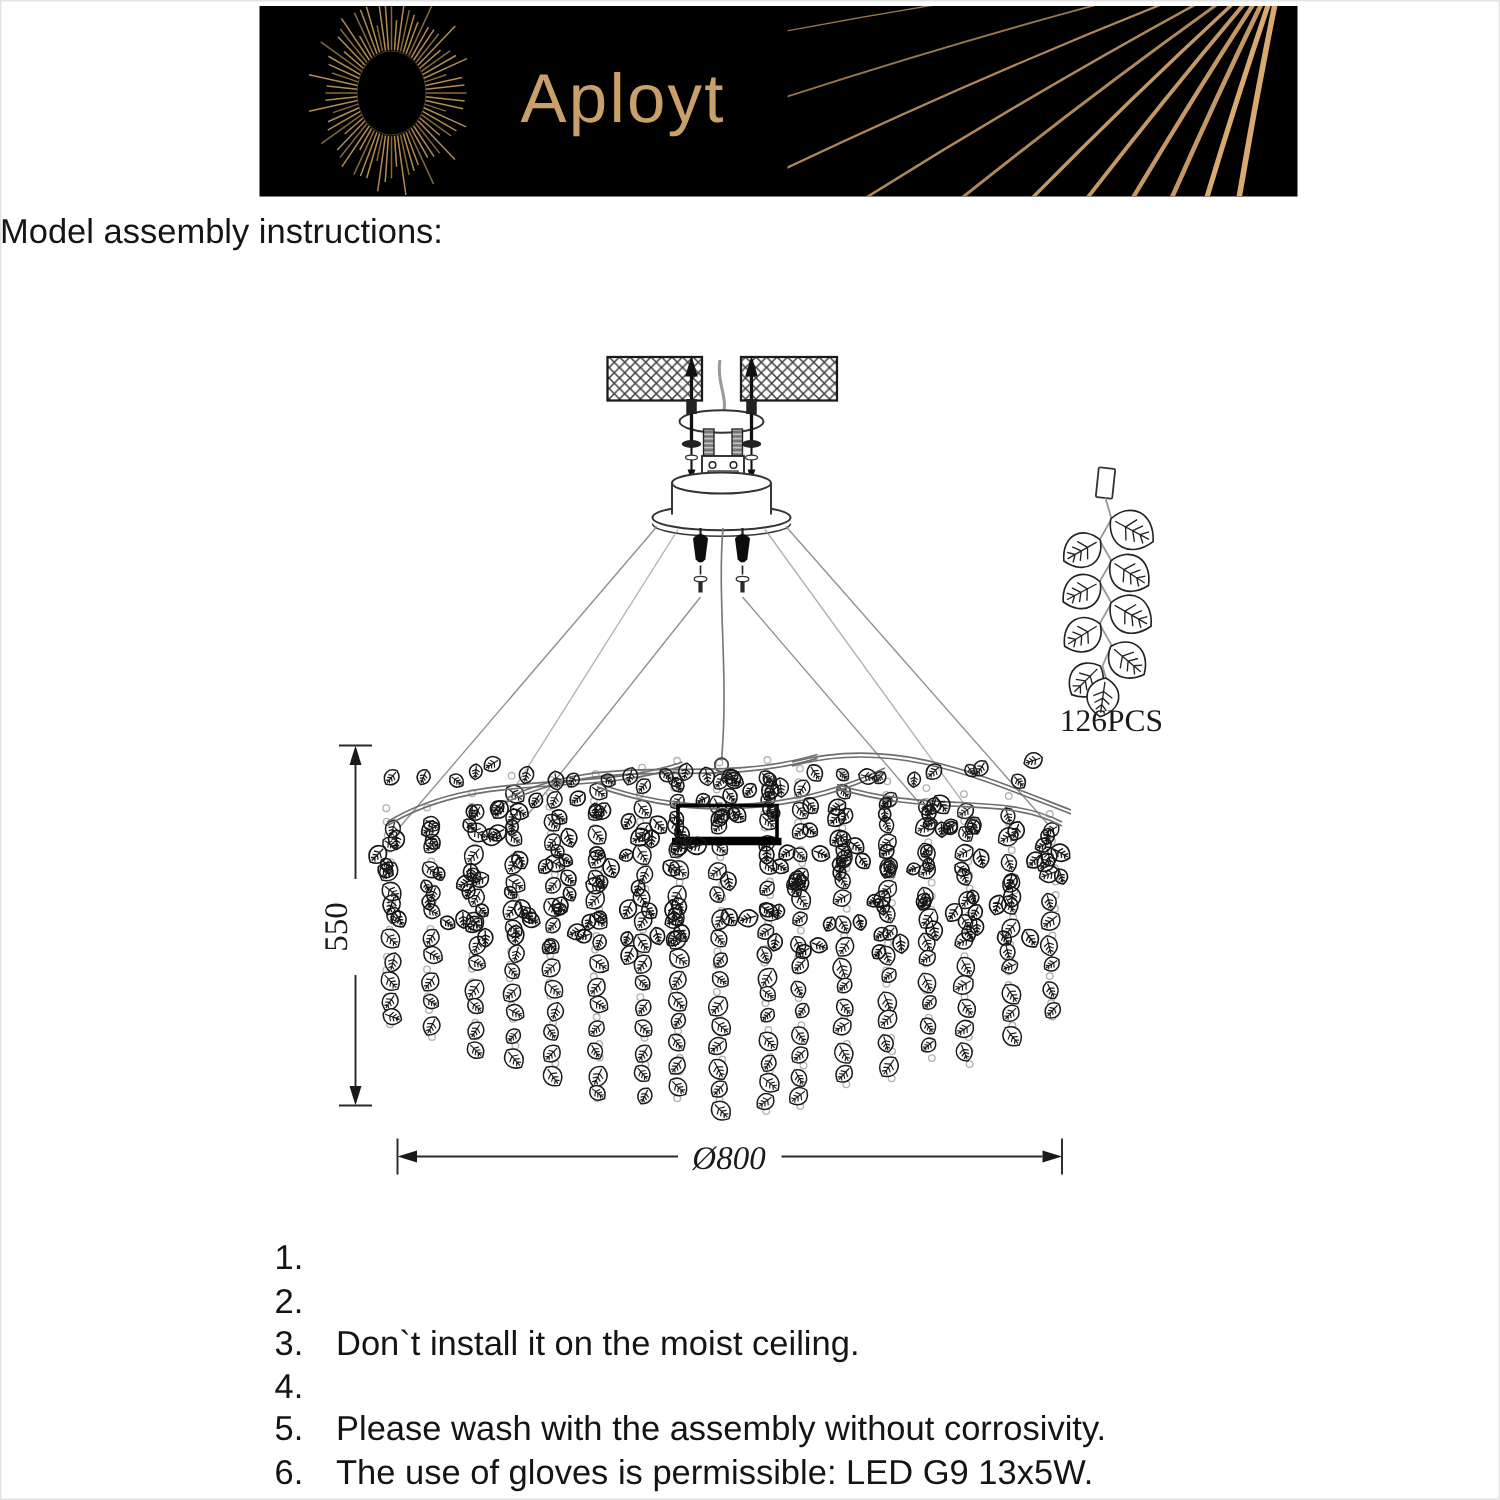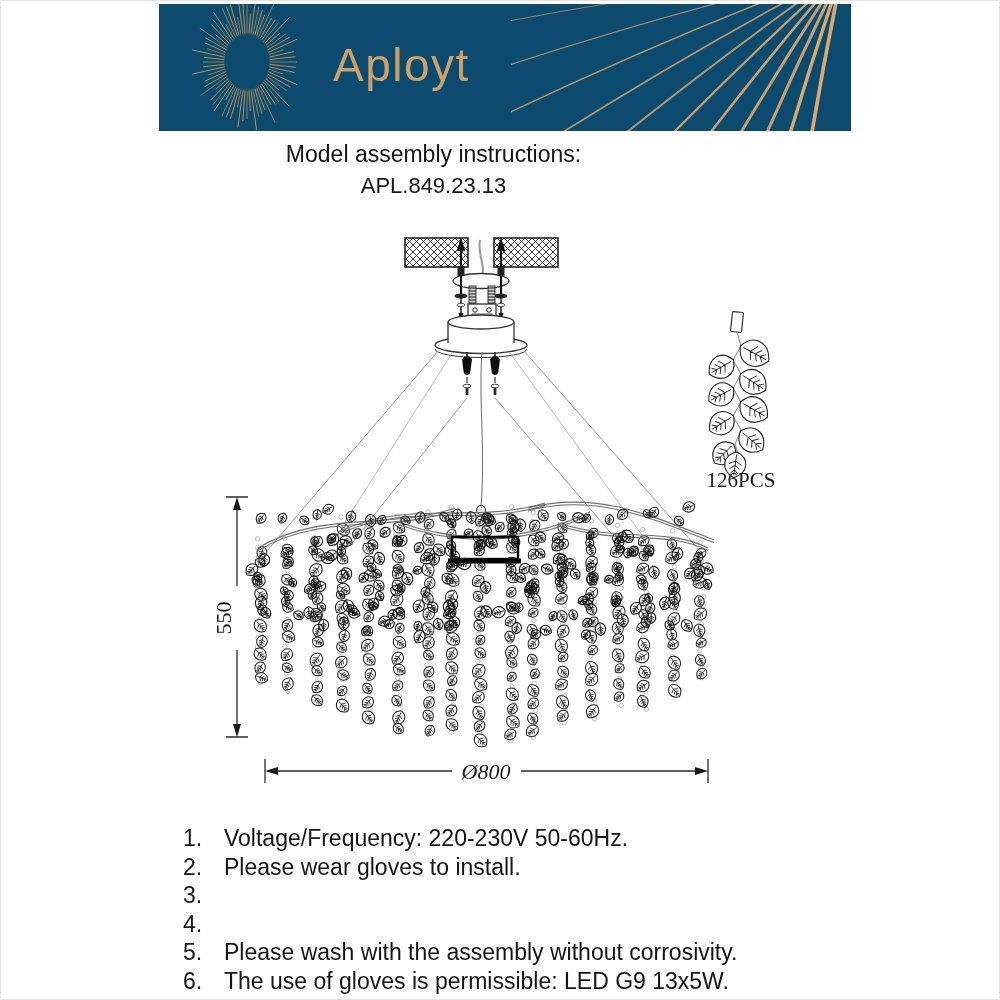--- a/index.html
+++ b/index.html
@@ -1,24 +1,24 @@
 <!DOCTYPE html>
 <html><head>
 <meta charset="utf-8">
 <style>
   html,body{margin:0;padding:0;background:#fff;}
   .page{position:relative;width:1000px;height:1000px;background:#ffffff;
         font-family:"Liberation Sans",sans-serif;overflow:hidden;
         box-shadow:inset 0 0 0 1px #e4e4e4;}
-  .banner{position:absolute;left:159px;top:4px;width:692px;height:127px;background:#0c4a6e;overflow:hidden;}
+  .banner{position:absolute;left:173px;top:4px;width:692px;height:127px;background:#000000;overflow:hidden;}
   .logo-burst{position:absolute;left:18px;top:0;width:140px;height:127px;}
   .brand-name{position:absolute;left:174px;top:34px;font-size:46px;font-weight:300;
               color:#c9a06a;letter-spacing:1.5px;font-family:"Liberation Sans",sans-serif;}
   .corner-rays{position:absolute;right:0;top:0;width:340px;height:127px;}
-  .title-block{position:absolute;top:141px;left:0;width:867px;text-align:center;color:#151515;}
+  .title-block{position:absolute;top:141px;left:0;width:867px;text-align:left;color:#151515;}
   .title-main{font-size:23px;font-weight:400;}
   .title-model{font-size:22px;font-weight:400;margin-top:5px;}
   #diagram{position:absolute;left:0;top:0;width:1000px;height:1000px;}
   .dim-text{font-family:"Liberation Serif","DejaVu Serif",serif;font-size:22px;fill:#1a1a1a;}
   .pcs-text{font-family:"Liberation Serif","DejaVu Serif",serif;font-size:21px;fill:#1a1a1a;}
   .instructions{position:absolute;left:183px;top:824px;margin:0;padding:0;list-style:none;
                 font-size:23px;line-height:28.6px;color:#141414;}
   .instructions li{display:flex;}
   .instructions .num{width:41px;flex:0 0 41px;}
 </style>
@@ -114,21 +114,20 @@
         <path d="M314.4,-13.2 Q150,180.5 -5.5,414.4" fill="none" stroke="#d9a970" stroke-width="2.6" opacity="0.9"></path>
         <path d="M317.2,-11.4 Q178.3,201.4 53.4,452.9" fill="none" stroke="#d9a970" stroke-width="2.9" opacity="0.9"></path>
         <path d="M320.1,-10 Q209,218.5 116.6,483.7" fill="none" stroke="#d9a970" stroke-width="3.1" opacity="0.9"></path>
         <path d="M323.2,-8.9 Q241.6,231.7 183.2,506.4" fill="none" stroke="#d9a970" stroke-width="3.4" opacity="1"></path>
         <path d="M326.4,-8.3 Q275.6,240.7 252.1,520.6" fill="none" stroke="#d9a970" stroke-width="3.7" opacity="1"></path>
       </svg>
   </header>
 
   <div class="title-block">
     <div class="title-main">Model assembly instructions:</div>
-    <div class="title-model">APL.849.23.13</div>
   </div>
 
   <svg id="diagram" viewBox="0 0 1000 1000">
     <defs>
       <pattern id="hatch" width="7" height="7" patternUnits="userSpaceOnUse">
         <path d="M0,0L7,7M7,0L0,7" stroke="#3a3a3a" stroke-width="1"></path>
       </pattern>
       <pattern id="threads" width="4" height="3" patternUnits="userSpaceOnUse">
         <rect width="4" height="3" fill="#767676"></rect>
         <path d="M0,1.5h4" stroke="#dcdcdc" stroke-width="0.9"></path>
@@ -2307,28 +2306,27 @@
       <path d="M278,771H452M521,771H695"></path>
       <polygon points="265,771 278,767 278,775" fill="#1a1a1a" stroke="none"></polygon>
       <polygon points="708,771 695,767 695,775" fill="#1a1a1a" stroke="none"></polygon>
       <text class="dim-text" x="486" y="779" text-anchor="middle" stroke="none" font-style="italic">Ø800</text>
     </g>
   </svg>
 
   <ol class="instructions">
     <li>
       <span class="num">1.</span>
-      <span>Voltage/Frequency: 220-230V 50-60Hz.</span>
       </li>
     <li>
       <span class="num">2.</span>
-      <span>Please wear gloves to install.</span>
       </li>
     <li>
       <span class="num">3.</span>
+      <span>Don`t install it on the moist ceiling.</span>
       </li>
     <li>
       <span class="num">4.</span>
       </li>
     <li>
       <span class="num">5.</span>
       <span>Please wash with the assembly without corrosivity.</span>
       </li>
     <li>
       <span class="num">6.</span>

